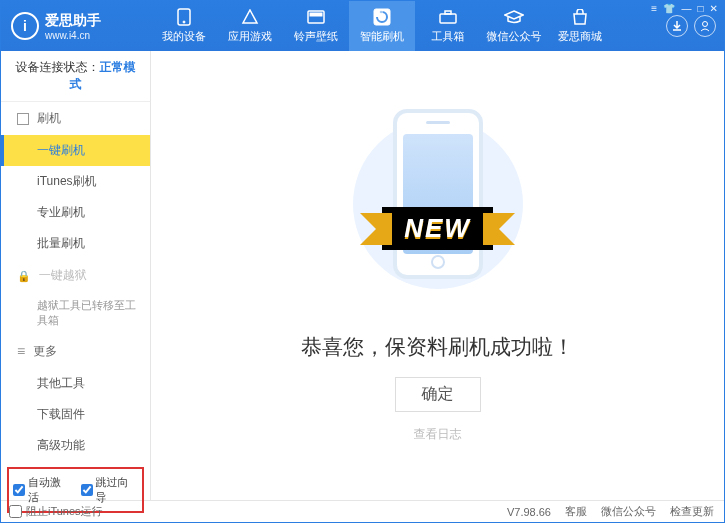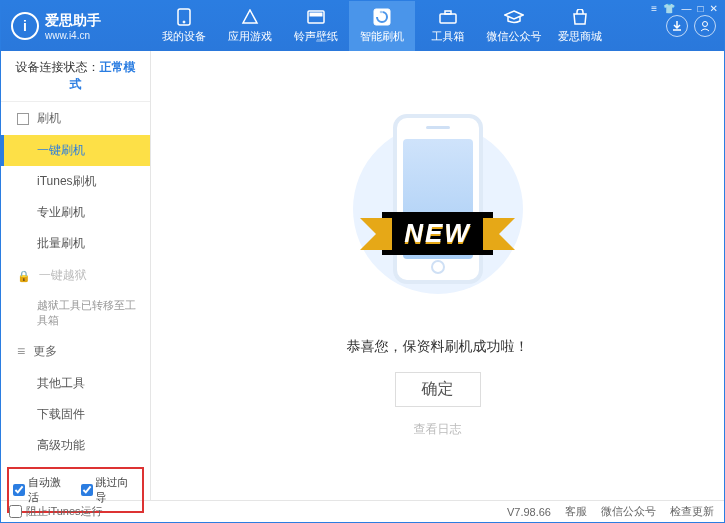--- a/index.html
+++ b/index.html
@@ -37,21 +37,21 @@
 .circle-bg { position: absolute; width: 170px; height: 170px; background: #eaf3ff; border-radius: 50%; top: 10px; left: 0; }
 .phone { position: absolute; left: 50%; transform: translateX(-50%); top: 0; width: 90px; height: 170px; background: #fff; border: 4px solid #dfeaf7; border-radius: 14px; display: flex; align-items: center; justify-content: center; }
 .phone::after { content: ""; position: absolute; top: 8px; width: 24px; height: 3px; background: #cfe0f5; border-radius: 2px; }
 .phone-inner { width: 70px; height: 120px; background: linear-gradient(#cfe3fb, #a8cdf5); border-radius: 4px; }
 .home-btn { position: absolute; bottom: 6px; left: 50%; transform: translateX(-50%); width: 14px; height: 14px; border: 2px solid #cfe0f5; border-radius: 50%; }
 .ribbon { position: absolute; top: 95px; left: -10px; right: -10px; height: 50px; display: flex; align-items: center; justify-content: center; }
 .ribbon-body { background: #000000; color: #fff; font-weight: 900; font-size: 26px; letter-spacing: 2px; padding: 6px 22px; position: relative; font-style: italic; text-shadow: 0 2px 0 #e6a817; }
 .ribbon-body::before, .ribbon-body::after { content: ""; position: absolute; top: 6px; width: 0; height: 0; border: 16px solid #e6a817; }
 .ribbon-body::before { left: -22px; border-left-color: transparent; }
 .ribbon-body::after { right: -22px; border-right-color: transparent; }
-.success-text { font-size: 14px; color: #333; margin-bottom: 16px; }
+.success-text { font-size: 21px; color: #333; margin-bottom: 16px; }
 .ok-btn { border: 1px solid #ddd; background: #fff; padding: 6px 26px; font-size: 16px; color: #555; cursor: pointer; margin-bottom: 14px; }
 .view-log { color: #bbb; font-size: 12px; cursor: pointer; }
 .statusbar { height: 22px; border-top: 1px solid #e5e5e5; display: flex; align-items: center; font-size: 11px; color: #666; }
 .statusbar .left { padding: 0 8px; display: flex; align-items: flex-start; gap: 4px; }
 .statusbar .right { margin-left: auto; display: flex; align-items: center; gap: 14px; padding: 0 10px; }
 .statusbar .link { cursor: pointer; }
 .square-icon { width: 12px; height: 12px; border: 1px solid #999; display: inline-block; }
 .hamburger-icon::before { content: "≡"; font-size: 14px; color: #999; }
 .lock-icon::before { content: "🔒"; font-size: 11px; color: #ccc; }
 </style>

